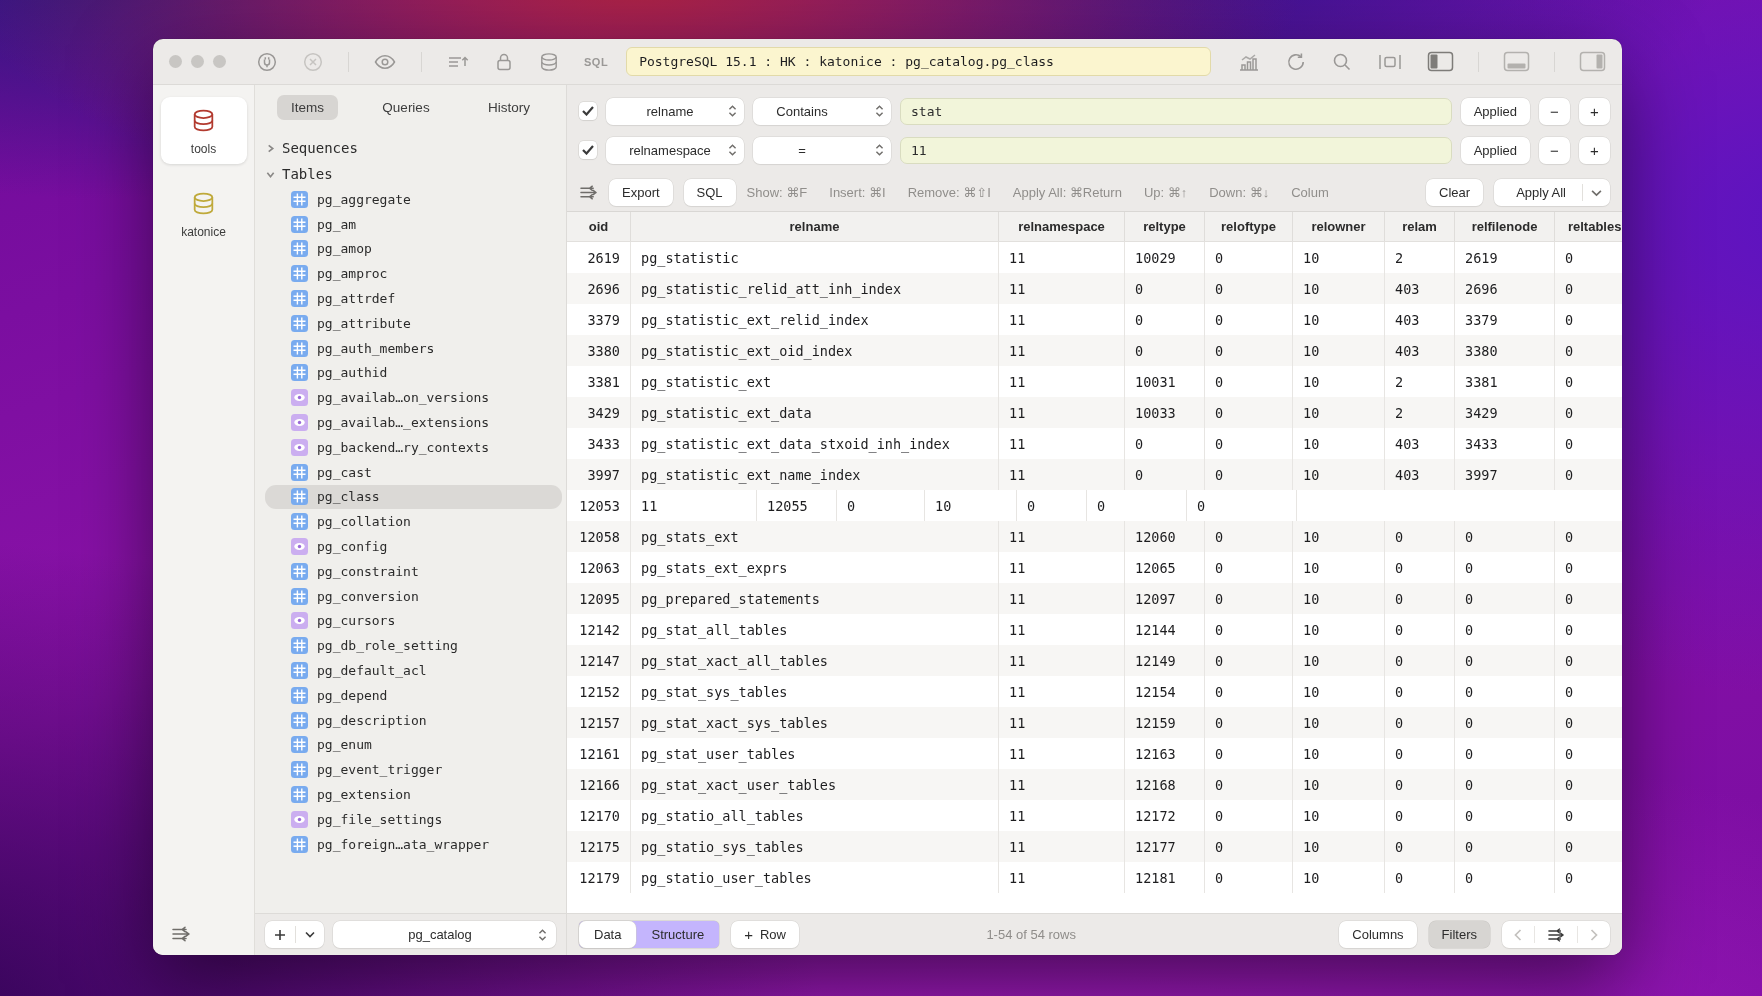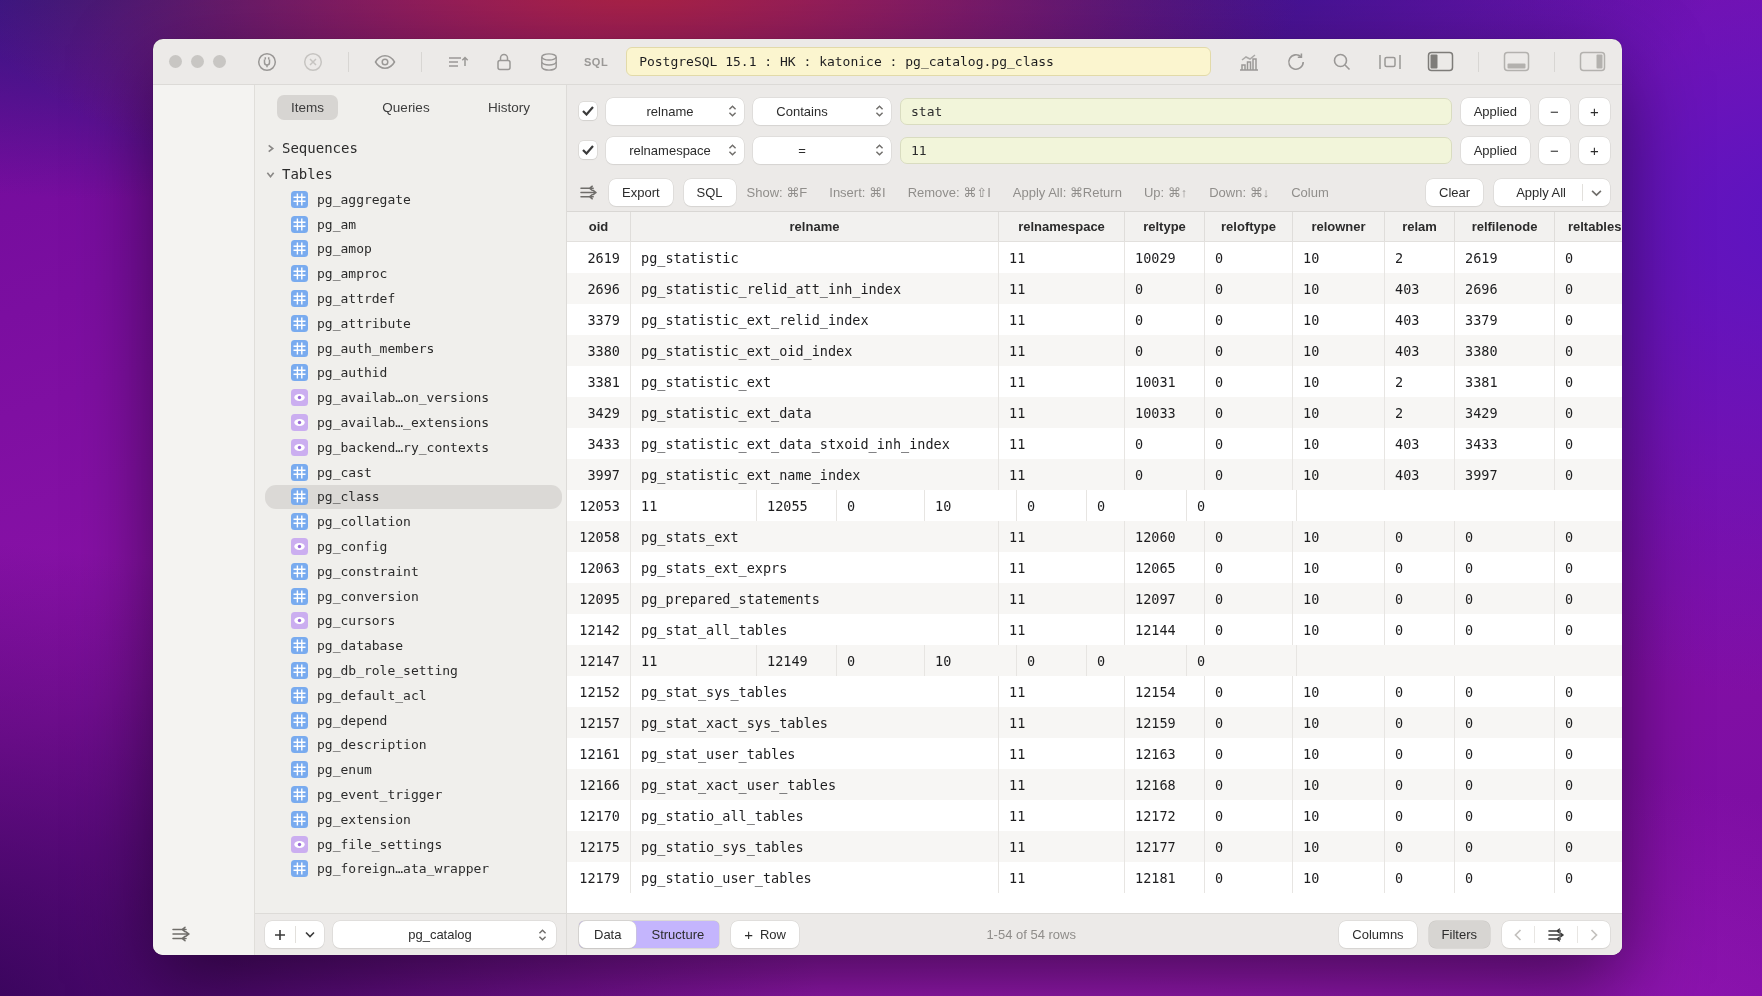--- a/index.html
+++ b/index.html
@@ -206,20 +206,42 @@
             <rect x="1.5" y="1.5" width="24" height="18" rx="3"></rect>
             <rect x="17.5" y="3.5" width="6" height="14" rx="1" fill="#b3b1ae" stroke="none"></rect>
           </svg>
         </span>
     </div>
   </div>
 
   <div class="body">
 
     <div class="rail">
+      <div style="display:flex;flex-direction:column;align-items:center;">
+          <div class="conn-item selected" style="--c: #b23a2f;">
+    <span class="icon db-icon">
+              <svg width="27" height="27" viewBox="0 0 26 26" fill="none" stroke="currentColor" stroke-width="1.7">
+                <ellipse cx="13" cy="7" rx="8.5" ry="3.6"></ellipse>
+                <path d="M4.5 7v12c0 2 3.8 3.6 8.5 3.6s8.5-1.6 8.5-3.6V7"></path>
+                <path d="M4.5 13c0 2 3.8 3.6 8.5 3.6s8.5-1.6 8.5-3.6"></path>
+              </svg>
+            </span>
+    <span class="conn-label">tools</span>
+  </div>
+          <div class="conn-item" style="--c: #bfa93a;">
+    <span class="icon db-icon">
+              <svg width="27" height="27" viewBox="0 0 26 26" fill="none" stroke="currentColor" stroke-width="1.7">
+                <ellipse cx="13" cy="7" rx="8.5" ry="3.6"></ellipse>
+                <path d="M4.5 7v12c0 2 3.8 3.6 8.5 3.6s8.5-1.6 8.5-3.6V7"></path>
+                <path d="M4.5 13c0 2 3.8 3.6 8.5 3.6s8.5-1.6 8.5-3.6"></path>
+              </svg>
+            </span>
+    <span class="conn-label">katonice</span>
+  </div>
+        </div>
       <div class="rail-footer">
         <span class="icon">
             <svg width="20" height="18" viewBox="0 0 20 18" fill="none" stroke="currentColor" stroke-width="1.5">
               <path d="M2 4.5h13M11 4.5l3-2.2M11 4.5l3 2.2M2 9h16M18 9l-3-2.2M18 9l-3 2.2M2 13.5h13M11 13.5l3-2.2M11 13.5l3 2.2" stroke-linecap="round"></path>
             </svg>
           </span>
       </div>
     </div>
 
     <div class="sidebar">
@@ -423,30 +445,20 @@
             <div class="tree-item view">
 
     <span class="icon icon-view">
                 <svg width="17" height="17" viewBox="0 0 17 17">
                   <rect width="17" height="17" rx="3.5" fill="#cbaef0"></rect>
                   <ellipse cx="8.5" cy="8.5" rx="5.2" ry="3.4" fill="#fff"></ellipse>
                   <circle cx="8.5" cy="8.5" r="1.7" fill="#9a6ad8"></circle>
                 </svg>
               </span>
     <span>pg_cursors</span>
-  </div>
-            <div class="tree-item table">
-    <span class="icon icon-table">
-                <svg width="17" height="17" viewBox="0 0 17 17">
-                  <rect width="17" height="17" rx="3.5" fill="#79abef"></rect>
-                  <path d="M2.5 6.2h12M2.5 10.2h12M6.4 2.5v12M10.8 2.5v12" stroke="#fff" stroke-width="1.4"></path>
-                </svg>
-              </span>
-
-    <span>pg_database</span>
   </div>
             <div class="tree-item table">
     <span class="icon icon-table">
                 <svg width="17" height="17" viewBox="0 0 17 17">
                   <rect width="17" height="17" rx="3.5" fill="#79abef"></rect>
                   <path d="M2.5 6.2h12M2.5 10.2h12M6.4 2.5v12M10.8 2.5v12" stroke="#fff" stroke-width="1.4"></path>
                 </svg>
               </span>
 
     <span>pg_db_role_setting</span>
@@ -796,20 +808,21 @@
               <div class="gcell" style="width: 126px;">11</div>
               <div class="gcell" style="width: 80px;">12144</div>
               <div class="gcell" style="width: 88px;">0</div>
               <div class="gcell" style="width: 92px;">10</div>
               <div class="gcell" style="width: 70px;">0</div>
               <div class="gcell" style="width: 100px;">0</div>
               <div class="gcell" style="width: 110px;">0</div>
             </div>
             <div class="grow alt">
               <div class="gcell num" style="width: 64px;">12147</div>
+              <div class="gcell" style="width: 368px;">pg_stat_xact_all_tables</div>
               <div class="gcell" style="width: 126px;">11</div>
               <div class="gcell" style="width: 80px;">12149</div>
               <div class="gcell" style="width: 88px;">0</div>
               <div class="gcell" style="width: 92px;">10</div>
               <div class="gcell" style="width: 70px;">0</div>
               <div class="gcell" style="width: 100px;">0</div>
               <div class="gcell" style="width: 110px;">0</div>
             </div>
             <div class="grow">
               <div class="gcell num" style="width: 64px;">12152</div>

